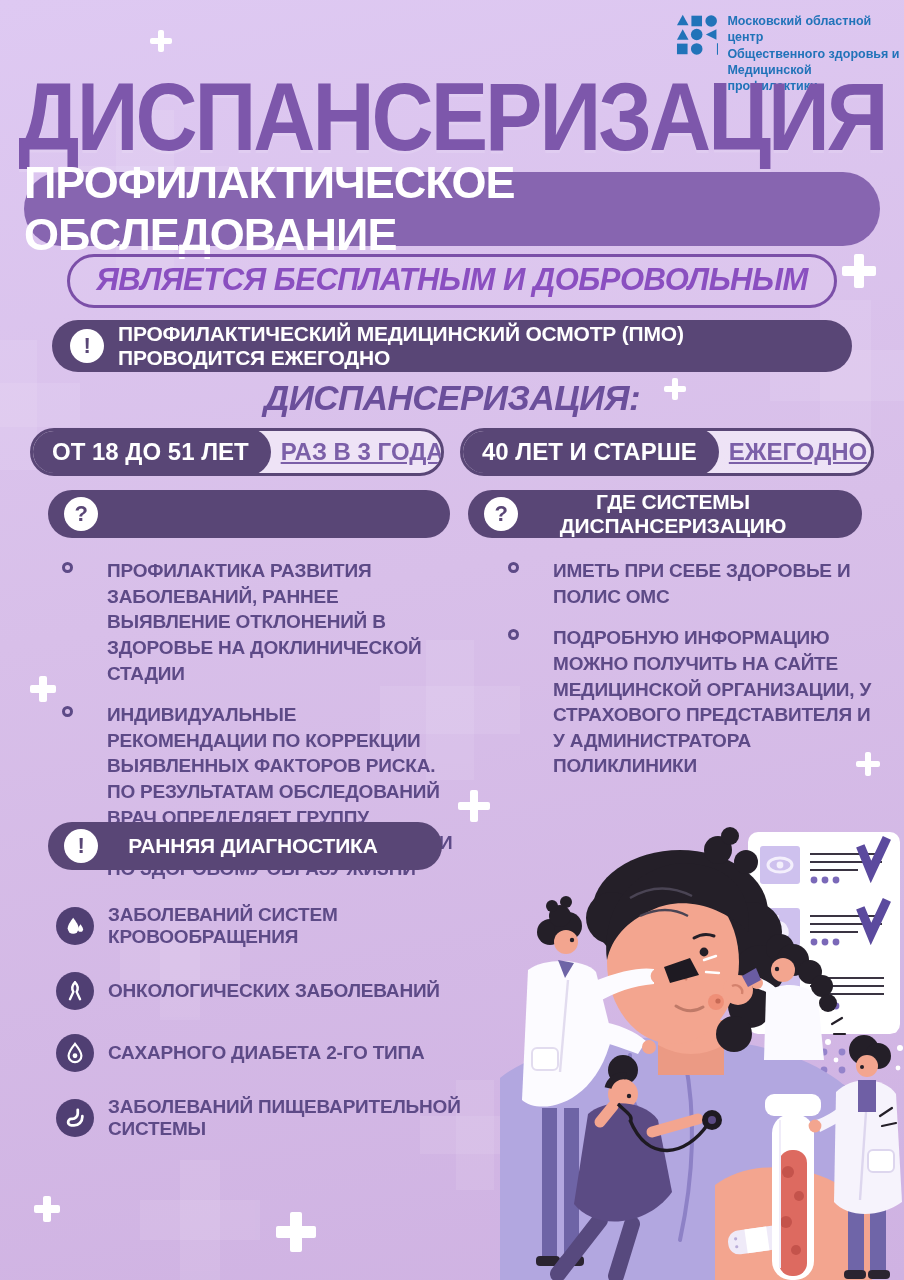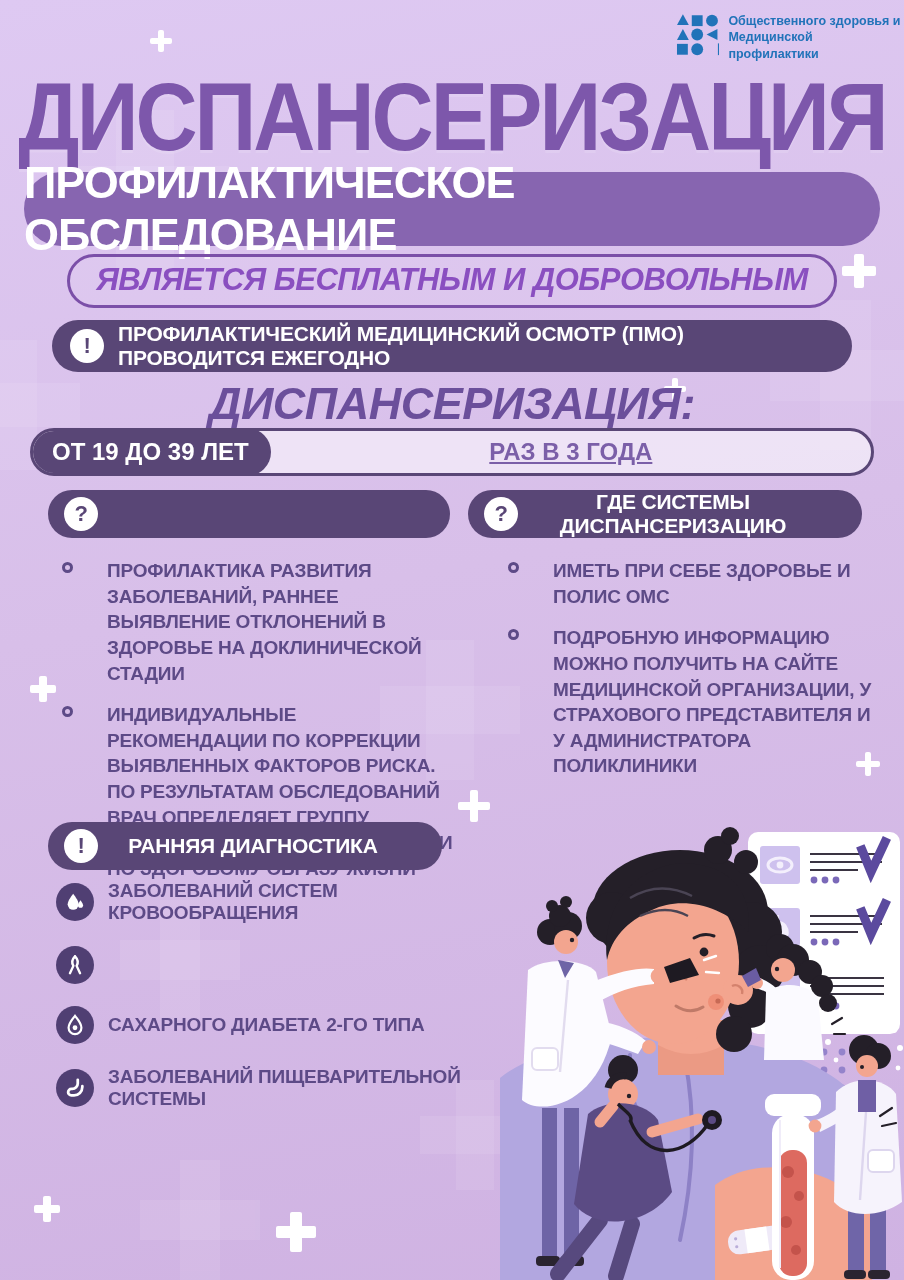--- a/index.html
+++ b/index.html
@@ -58,21 +58,21 @@
     color:#fff; font-size:21px; font-weight:800; letter-spacing:-0.2px;
   }
   .round-badge {
     flex:0 0 auto; width:34px; height:34px; border-radius:50%;
     background:#fff; color:#594676; display:flex; align-items:center; justify-content:center;
     font-size:22px; font-weight:800;
   }
 
   .disp-heading {
     position:absolute; top:378px; left:0; width:100%;
-    text-align:center; font-size:45px; font-weight:800; font-style:italic;
+    text-align:center; font-size:35px; font-weight:800; font-style:italic;
     color:#6b4f9b; letter-spacing:-0.5px;
   }
 
   .age-row { position:absolute; top:428px; left:30px; width:844px; display:flex; gap:16px; }
   .age-pill {
     flex:1; height:48px; border:3px solid #594676; border-radius:999px;
     background:rgba(255,255,255,.55); display:flex; align-items:center; overflow:hidden;
   }
   .age-left {
     height:48px; margin:-3px 0 -3px -3px; padding:0 22px;
@@ -92,21 +92,21 @@
 
   .col { position:absolute; width:400px; color:#5d4a87; }
   .bullet-item { display:flex; gap:10px; margin-bottom:16px; }
   .bullet-dot {
     flex:0 0 auto; width:11px; height:11px; border:3.5px solid #5d4a87; border-radius:50%;
     margin-top:4px; background:transparent;
   }
   .bullet-text { font-size:19px; font-weight:800; line-height:1.35; letter-spacing:-0.2px;margin-left:24px; }
 
   .diag-list { position:absolute; top:880px; left:56px; width:440px; }
-  .diag-item { display:flex; align-items:center; gap:14px; margin-bottom:22px; }
+  .diag-item { display:flex; align-items:center; gap:14px; margin-bottom:22px;margin-top:24px; }
   .diag-icon {
     flex:0 0 auto; width:38px; height:38px; border-radius:50%;
     background:#503f73; display:flex; align-items:center; justify-content:center;
   }
   .diag-label { font-size:19px; font-weight:800; color:#5d4a87; letter-spacing:-0.2px; }
 
   .footnote {
     position:absolute; top:1118px; left:34px; width:440px;
     text-align:center; font-size:21px; font-weight:800; font-style:italic;
     color:#8a3fb5; line-height:1.5; letter-spacing:-0.2px;
@@ -187,20 +187,21 @@
       <rect x="16" y="3" width="11" height="11" fill="#2173b9"></rect>
       <circle cx="36.5" cy="8.5" r="6" fill="#2173b9"></circle>
       <polygon points="7,17 13,28 1,28" fill="#2173b9"></polygon>
       <circle cx="21.5" cy="22.5" r="6" fill="#2173b9"></circle>
       <polygon points="42,17 42,28 31,22.5" fill="#2173b9"></polygon>
       <rect x="1" y="32" width="11" height="11" fill="#2173b9"></rect>
       <circle cx="21.5" cy="37.5" r="6" fill="#2173b9"></circle>
       <path d="M31,32 a6 6 0 0 1 12 0 z" fill="#2173b9" transform="rotate(90 37 37.5)"></path>
     </svg>
     <div class="logo-text">
+      <div>Московский областной центр</div>
       <div>Общественного здоровья и</div>
       <div>Медицинской профилактики</div>
     </div>
   </div>
 
   <div class="main-title">ДИСПАНСЕРИЗАЦИЯ</div>
 
   <div class="banner">ПРОФИЛАКТИЧЕСКОЕ ОБСЛЕДОВАНИЕ</div>
 
   <div class="free-pill-row">
@@ -209,22 +210,26 @@
 
   <div class="notice-pill">
     <div class="round-badge">!</div>
     <div>ПРОФИЛАКТИЧЕСКИЙ МЕДИЦИНСКИЙ ОСМОТР (ПМО) ПРОВОДИТСЯ ЕЖЕГОДНО</div>
   </div>
 
   <div class="disp-heading">ДИСПАНСЕРИЗАЦИЯ:</div>
 
   <div class="age-row">
     <div class="age-pill">
-      <div class="age-left">ОТ 19 ДО 39 ЛЕТ</div>
+      <div class="age-left">ОТ 18 ДО 51 ЛЕТ</div>
       <div class="age-right">РАЗ В 3 ГОДА</div>
+    </div>
+    <div class="age-pill">
+      <div class="age-left">40 ЛЕТ И СТАРШЕ</div>
+      <div class="age-right">ЕЖЕГОДНО</div>
     </div>
   </div>
 
   <div class="sec-header" style="top:490px;left:48px;width:402px">
     <div class="round-badge">?</div>
   </div>
   <div class="sec-header" style="top:490px;left:468px;width:394px">
     <div class="round-badge">?</div>
     <div class="label">ГДЕ СИСТЕМЫ ДИСПАНСЕРИЗАЦИЮ</div>
   </div>
@@ -266,20 +271,21 @@
       </div>
       <div class="diag-label">ЗАБОЛЕВАНИЙ СИСТЕМ КРОВООБРАЩЕНИЯ</div>
     </div>
     <div class="diag-item">
       <div class="diag-icon">
         <svg width="22" height="22" viewBox="0 0 24 24" fill="none" stroke="#fff" stroke-width="2.6" stroke-linecap="round">
             <path d="M12 2.5 C8.5 6 8.5 10 10.2 13 L6.5 21"></path>
             <path d="M12 2.5 C15.5 6 15.5 10 13.8 13 L17.5 21"></path>
           </svg>
       </div>
+      <div class="diag-label">ОНКОЛОГИЧЕСКИХ ЗАБОЛЕВАНИЙ</div>
     </div>
     <div class="diag-item">
       <div class="diag-icon">
         <svg width="22" height="22" viewBox="0 0 24 24">
             <path d="M12 2 C12 2 5 10.5 5 15 a7 7 0 0 0 14 0 C19 10.5 12 2 12 2 Z" fill="none" stroke="#fff" stroke-width="2.4"></path>
             <circle cx="12" cy="15" r="2.6" fill="#fff"></circle>
           </svg>
       </div>
       <div class="diag-label">САХАРНОГО ДИАБЕТА 2-ГО ТИПА</div>
     </div>

